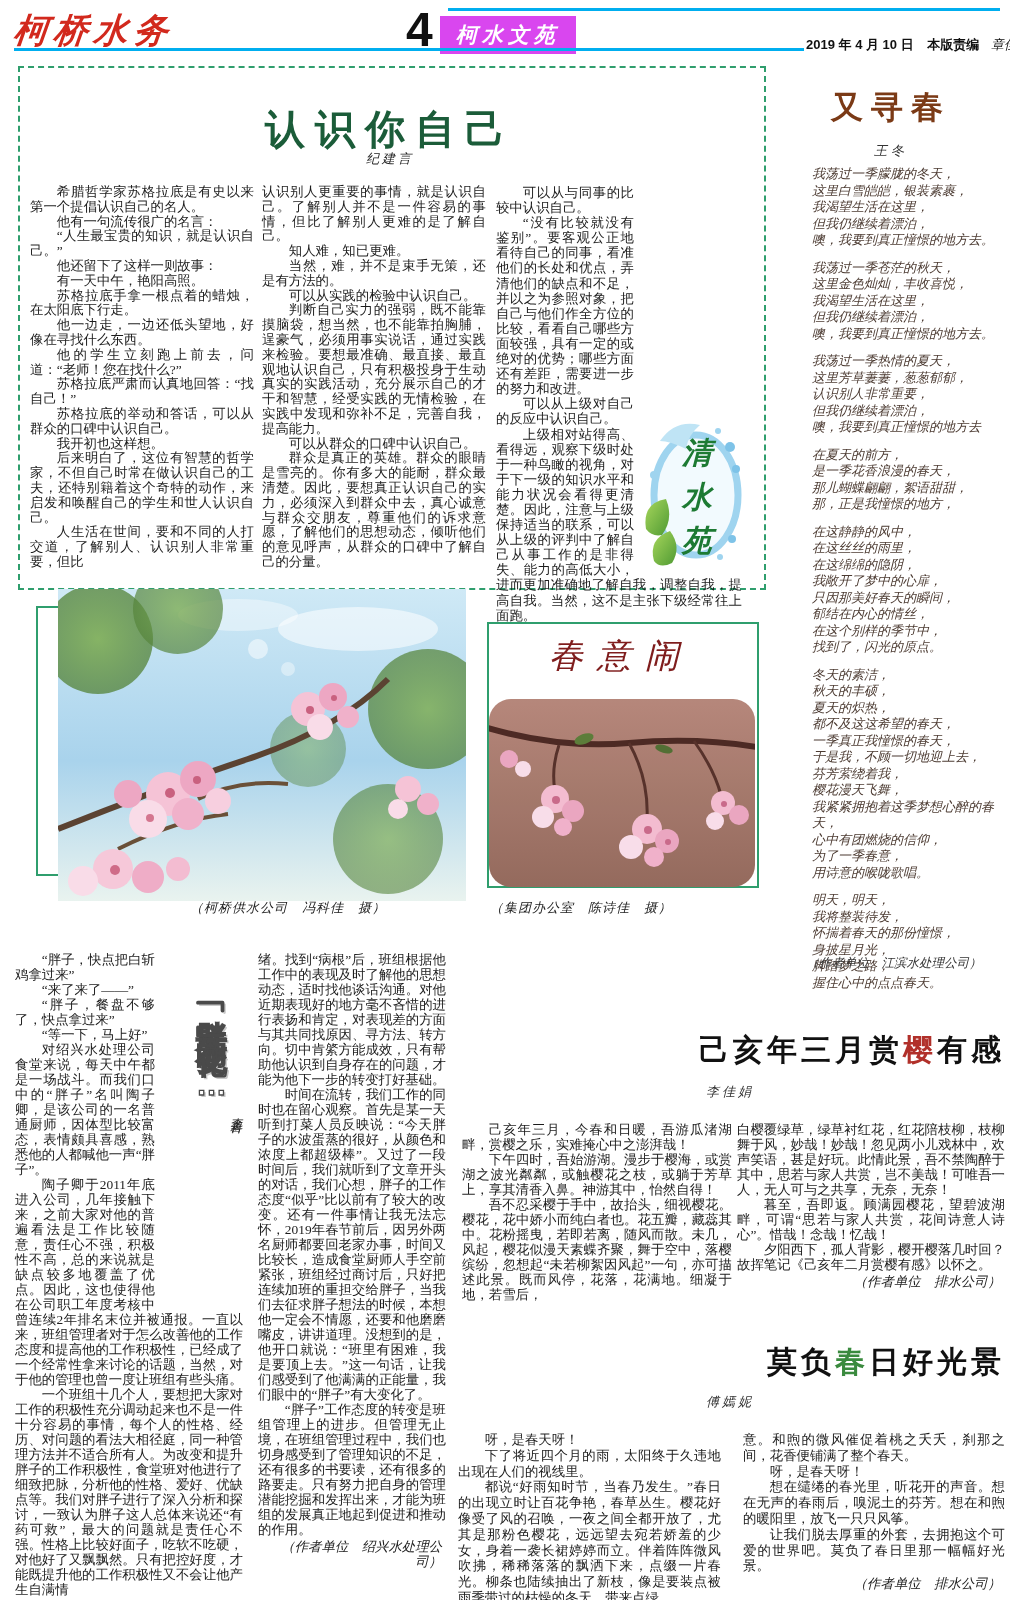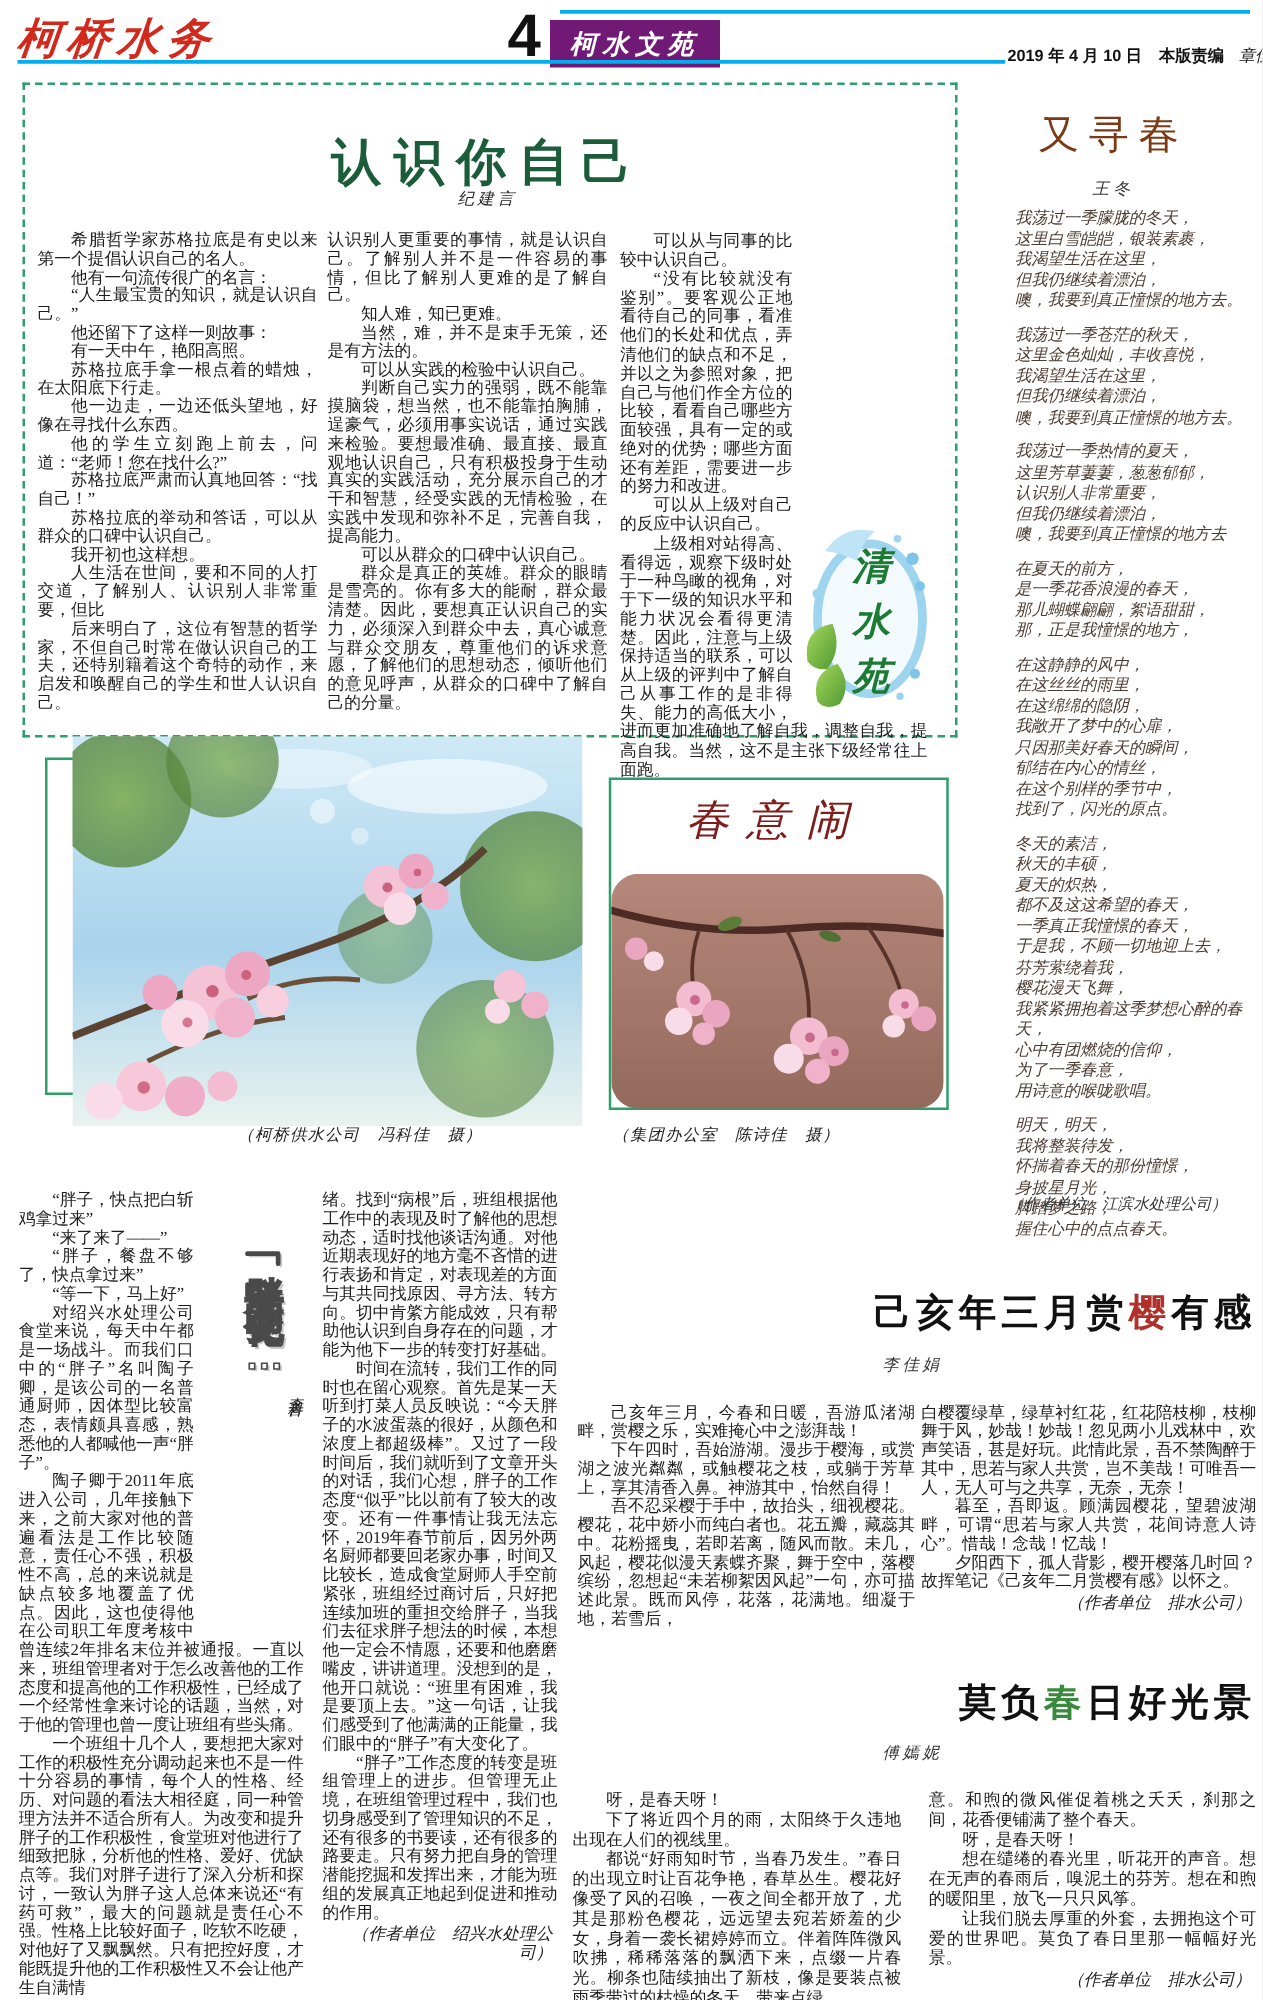--- a/index.html
+++ b/index.html
@@ -4,42 +4,42 @@
 <style>
   html,body{margin:0;padding:0;background:#e8e8e8;}
   .page{position:relative;width:1010px;height:1600px;background:#fff;overflow:hidden;
         font-family:"Liberation Serif",serif;color:#1a1a1a;}
   
   .masthead{position:absolute;left:14px;top:8px;font-size:34px;font-weight:bold;font-style:italic;
             color:#d2291d;letter-spacing:6px;transform:skewX(-6deg);}
   .pageno{position:absolute;left:406px;top:2px;font-size:48px;font-weight:bold;
           font-family:"Liberation Sans",sans-serif;color:#111;}
   .top-cyan{position:absolute;left:448px;top:8px;width:552px;height:3px;background:#00aeef;}
-  .section-box{position:absolute;left:440px;top:16px;background:#701a75;color:#fff;
+  .section-box{position:absolute;left:440px;top:16px;background:#d946ef;color:#fff;
                font-size:21px;font-weight:bold;font-style:italic;padding:5px 16px;letter-spacing:5px;}
   .header-rule{position:absolute;left:14px;top:48px;width:790px;height:3px;background:#00aeef;}
   .dateline{position:absolute;left:806px;top:36px;font-size:13px;font-weight:bold;
             font-family:"Liberation Sans",sans-serif;color:#111;white-space:nowrap;}
   .dateline .ed-name{font-family:"Liberation Serif",serif;font-style:italic;font-weight:normal;}
   
   .main-box{position:absolute;left:18px;top:66px;width:744px;height:520px;border:2px dashed #2f9e6d;}
   .a1-title{position:absolute;left:18px;top:102px;width:744px;text-align:center;font-size:40px;
             font-weight:bold;color:#1b5c39;font-family:"Liberation Sans",sans-serif;letter-spacing:10px;}
   .a1-author{position:absolute;left:18px;top:150px;width:744px;text-align:center;font-size:13px;
              font-style:italic;color:#222;letter-spacing:3px;}
   .col{position:absolute;top:185px;font-size:13.4px;line-height:14.8px;text-align:justify;color:#1c1c1c;}
   .col p{margin:0;text-indent:2em;}
   .cont p:first-child{text-indent:0;}
   .c1{left:30px;width:224px;}
   .c2{left:262px;width:224px;}
   .c3{left:496px;width:246px;line-height:15.1px;}
   .badge-float{float:right;width:102px;height:160px;margin:226px 0 0 6px;position:relative;}
   
   .poem-title{position:absolute;left:775px;top:86px;width:232px;text-align:center;font-size:32px;
-              font-weight:normal;color:#7b3a16;letter-spacing:8px;font-family:"Liberation Sans",sans-serif;}
+              font-weight:bold;color:#7b3a16;letter-spacing:8px;font-family:"Liberation Sans",sans-serif;}
   .poem-author{position:absolute;left:775px;top:142px;width:232px;text-align:center;font-size:13px;
                font-style:italic;color:#333;letter-spacing:4px;}
   .poem-body{position:absolute;left:812px;top:166px;width:196px;font-size:13px;line-height:16.5px;
              font-style:italic;color:#4c3b32;}
   .stanza{white-space:pre-line;margin:0 0 11px 0;}
   .poem-attr{position:absolute;left:780px;top:955px;width:228px;text-align:center;font-size:12.5px;
              font-style:italic;color:#333;}
   
   .frame-left{position:absolute;left:36px;top:606px;width:404px;height:266px;border:2px solid #2f9e6d;}
   .photo-left{position:absolute;left:58px;top:589px;width:408px;height:312px;}
@@ -101,22 +101,22 @@
       <p>他有一句流传很广的名言：</p>
       <p>“人生最宝贵的知识，就是认识自己。”</p>
       <p>他还留下了这样一则故事：</p>
       <p>有一天中午，艳阳高照。</p>
       <p>苏格拉底手拿一根点着的蜡烛，在太阳底下行走。</p>
       <p>他一边走，一边还低头望地，好像在寻找什么东西。</p>
       <p>他的学生立刻跑上前去，问道：“老师！您在找什么?”</p>
       <p>苏格拉底严肃而认真地回答：“找自己！”</p>
       <p>苏格拉底的举动和答话，可以从群众的口碑中认识自己。</p>
       <p>我开初也这样想。</p>
+      <p>后来明白了，这位有智慧的哲学家，不但自己时常在做认识自己的工夫，还特别籍着这个奇特的动作，来启发和唤醒自己的学生和世人认识自己。</p>
       <p>人生活在世间，要和不同的人打交道，了解别人、认识别人非常重要，但比</p>
-      <p>后来明白了，这位有智慧的哲学家，不但自己时常在做认识自己的工夫，还特别籍着这个奇特的动作，来启发和唤醒自己的学生和世人认识自己。</p>
     </div>
   <div class="col c2 cont">
       <p>认识别人更重要的事情，就是认识自己。了解别人并不是一件容易的事情，但比了解别人更难的是了解自己。</p>
       <p>知人难，知已更难。</p>
       <p>当然，难，并不是束手无策，还是有方法的。</p>
       <p>可以从实践的检验中认识自己。</p>
       <p>判断自己实力的强弱，既不能靠摸脑袋，想当然，也不能靠拍胸脯，逞豪气，必须用事实说话，通过实践来检验。要想最准确、最直接、最直观地认识自己，只有积极投身于生动真实的实践活动，充分展示自己的才干和智慧，经受实践的无情检验，在实践中发现和弥补不足，完善自我，提高能力。</p>
       <p>可以从群众的口碑中认识自己。</p>
       <p>群众是真正的英雄。群众的眼睛是雪亮的。你有多大的能耐，群众最清楚。因此，要想真正认识自己的实力，必须深入到群众中去，真心诚意与群众交朋友，尊重他们的诉求意愿，了解他们的思想动态，倾听他们的意见呼声，从群众的口碑中了解自己的分量。</p>
     </div>

